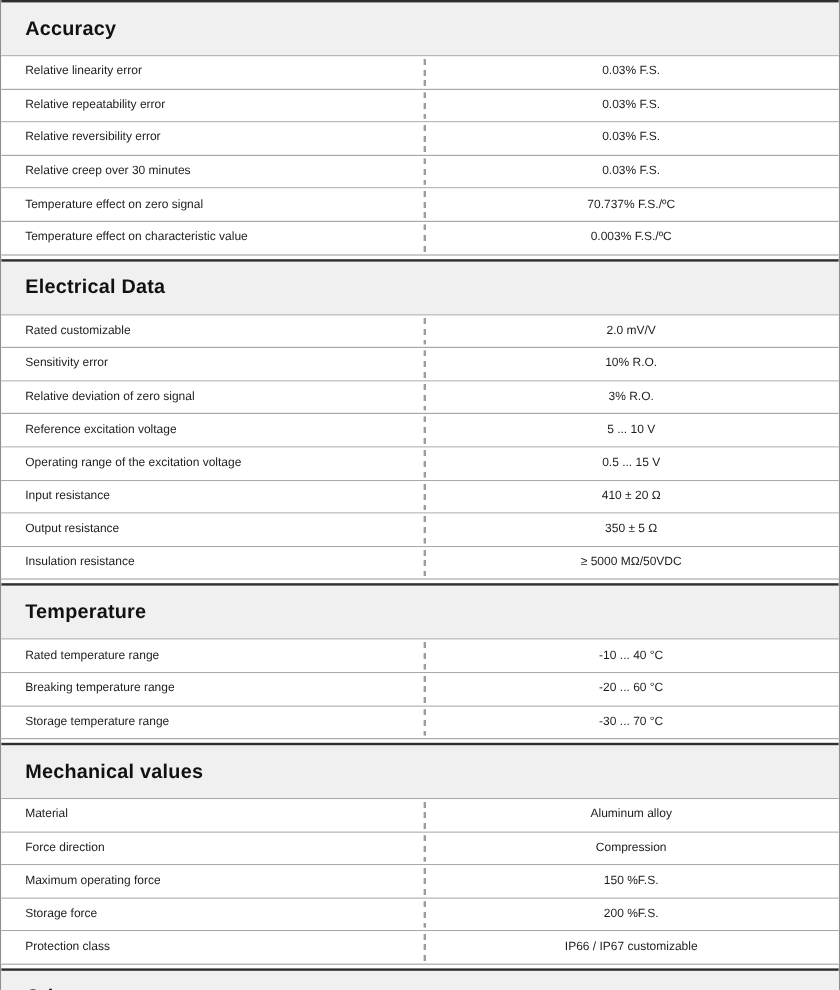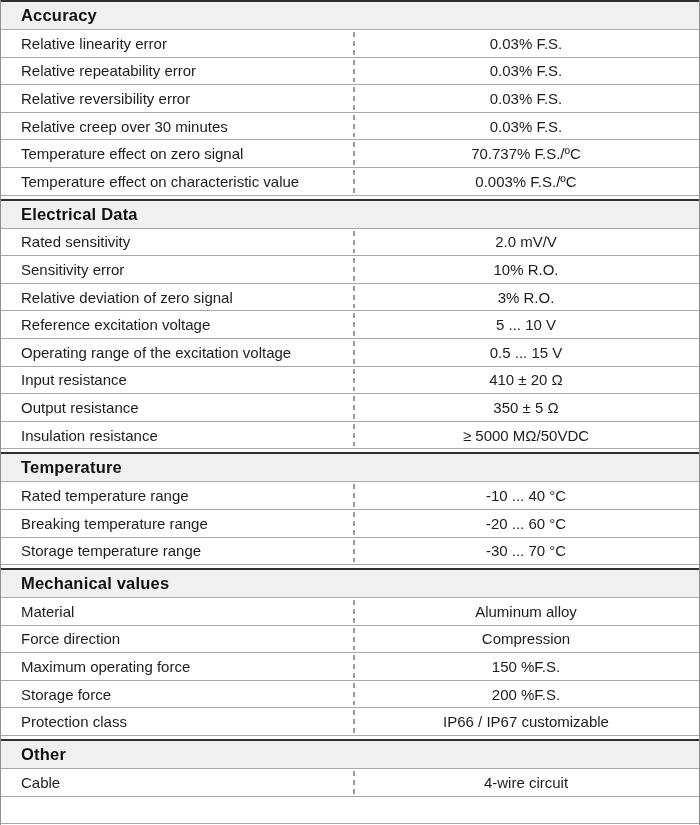--- a/index.html
+++ b/index.html
@@ -22,21 +22,21 @@
     height:825px;
     box-sizing:border-box;
     border-left:1px solid var(--outer-border);
     border-right:1px solid var(--outer-border);
     overflow:hidden;
     background:#fff;
   }
   .section + .section{margin-top:3px;}
   .sec-header{
     box-sizing:border-box;
-    height:30px;
+    height:47px;
     background:var(--header-bg);
     border-top:2px solid var(--section-rule);
     border-bottom:1px solid var(--row-border);
     display:flex;
     align-items:center;
     padding:0 20px;
   }
   .sec-title{
     font-weight:700;
     font-size:16.5px;
@@ -46,21 +46,21 @@
   .row{
     box-sizing:border-box;
     display:flex;
     height:27.6px;
     border-bottom:1px solid var(--row-border);
     background:#fff;
   }
   .cell{
     display:flex;
     align-items:center;
-    font-size:15px;
+    font-size:10px;
     line-height:1;
     white-space:nowrap;
   }
   .label-cell{
     width:352px;
     box-sizing:border-box;
     padding-left:20px;
   }
   .value-cell{
     flex:1;
@@ -108,21 +108,21 @@
       <div class="row">
         <div class="cell label-cell">Temperature effect on characteristic value</div>
         <div class="cell value-cell">0.003% F.S./ºC</div>
       </div>
     </div>
     <div class="section">
       <div class="sec-header">
         <span class="sec-title">Electrical Data</span>
       </div>
       <div class="row">
-        <div class="cell label-cell">Rated sensitivity</div>
+        <div class="cell label-cell">Rated customizable</div>
         <div class="cell value-cell">2.0 mV/V</div>
       </div>
       <div class="row">
         <div class="cell label-cell">Sensitivity error</div>
         <div class="cell value-cell">10% R.O.</div>
       </div>
       <div class="row">
         <div class="cell label-cell">Relative deviation of zero signal</div>
         <div class="cell value-cell">3% R.O.</div>
       </div>

